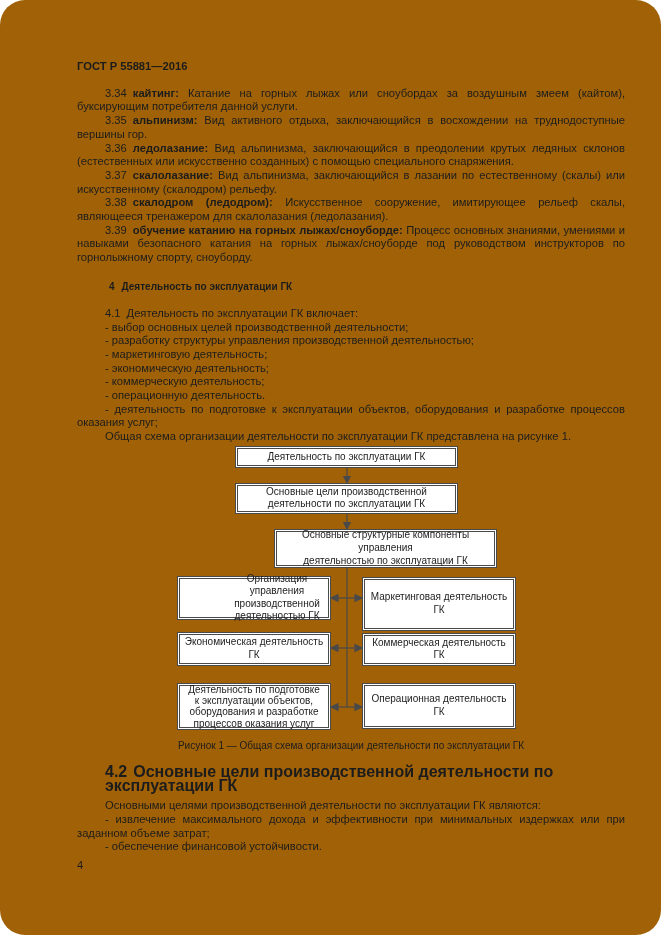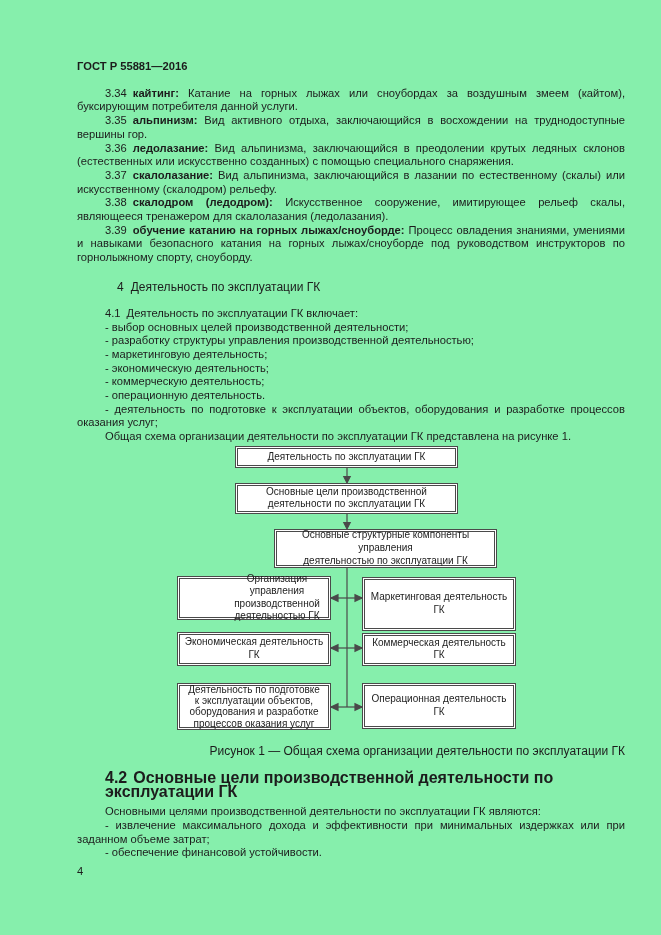--- a/index.html
+++ b/index.html
@@ -1,33 +1,34 @@
 <!DOCTYPE html>
 <html><head>
 <meta charset="utf-8">
 <style>
   html,body{margin:0;padding:0;background:#fff;}
   .page{
     position:relative;
     width:661px;height:935px;
     box-sizing:border-box;
     padding:60px 36px 0 77px;
-    background:#86efac;
+    background:#a16207;
     font-family:"Liberation Sans","DejaVu Sans",sans-serif;
     color:#1c1c1c;
     font-size:11.2px;
     line-height:13.7px;
+    border-radius:25px;
   }
   p{margin:0;}
   .doc-header{font-weight:bold;margin-bottom:13px;}
   .para{text-align:justify;text-indent:28px;}
   .dnum{margin-right:6px;}
   .h4{
-    font-size:12px;line-height:16px;font-weight:normal;
-    margin:14px 0 12px 40px;text-indent:0;
+    font-size:10px;line-height:16px;font-weight:bold;
+    margin:14px 0 12px 32px;text-indent:0;
   }
   .h4 .hnum{margin-right:7px;}
   .h42{
     font-size:16px;line-height:13.7px;font-weight:bold;
     margin:13px 0 7px 28px;text-indent:0;
   }
   .h42 .hnum{margin-right:6px;}
   .figure{
     position:relative;
     margin-top:2px;
@@ -40,37 +41,37 @@
     box-sizing:border-box;
     border:3px double #4a4a4a;
     background:#fff;
     display:flex;align-items:center;justify-content:center;
     text-align:center;
     font-size:10px;line-height:12.6px;color:#222;
     padding:1px 2px;
   }
   .dbox span{white-space:pre-line;}
   .dbox--tight{line-height:11.4px;}
-  .caption{margin:15px 0 0;text-align:right;font-size:12px;line-height:13px;}
+  .caption{margin:9px 0 0;text-align:center;font-size:10px;line-height:13px;}
   .pagenum{margin-top:5px;text-indent:0;}
 </style>
 </head>
 <body>
 
 <div class="page">
 
   <p class="doc-header">ГОСТ Р 55881—2016</p>
 
   <div>
     <p class="para"><span class="dnum">3.34</span><b>кайтинг:</b> <span>Катание на горных лыжах или сноубордах за воздушным змеем (кайтом), буксирующим потребителя данной услуги.</span></p>
     <p class="para"><span class="dnum">3.35</span><b>альпинизм:</b> <span>Вид активного отдыха, заключающийся в восхождении на труднодоступные вершины гор.</span></p>
     <p class="para"><span class="dnum">3.36</span><b>ледолазание:</b> <span>Вид альпинизма, заключающийся в преодолении крутых ледяных склонов (естественных или искусственно созданных) с помощью специального снаряжения.</span></p>
     <p class="para"><span class="dnum">3.37</span><b>скалолазание:</b> <span>Вид альпинизма, заключающийся в лазании по естественному (скалы) или искусственному (скалодром) рельефу.</span></p>
     <p class="para"><span class="dnum">3.38</span><b>скалодром (ледодром):</b> <span>Искусственное сооружение, имитирующее рельеф скалы, являющееся тренажером для скалолазания (ледолазания).</span></p>
-    <p class="para"><span class="dnum">3.39</span><b>обучение катанию на горных лыжах/сноуборде:</b> <span>Процесс овладения знаниями, умениями и навыками безопасного катания на горных лыжах/сноуборде под руководством инструкторов по горнолыжному спорту, сноуборду.</span></p>
+    <p class="para"><span class="dnum">3.39</span><b>обучение катанию на горных лыжах/сноуборде:</b> <span>Процесс основных знаниями, умениями и навыками безопасного катания на горных лыжах/сноуборде под руководством инструкторов по горнолыжному спорту, сноуборду.</span></p>
   </div>
 
   <p class="h4"><span class="hnum">4</span><span>Деятельность по эксплуатации ГК</span></p>
 
   <div>
     <p class="para"><span class="dnum">4.1</span><span>Деятельность по эксплуатации ГК включает:</span></p>
     <p class="para">- выбор основных целей производственной деятельности;</p>
     <p class="para">- разработку структуры управления производственной деятельностью;</p>
     <p class="para">- маркетинговую деятельность;</p>
     <p class="para">- экономическую деятельность;</p>

